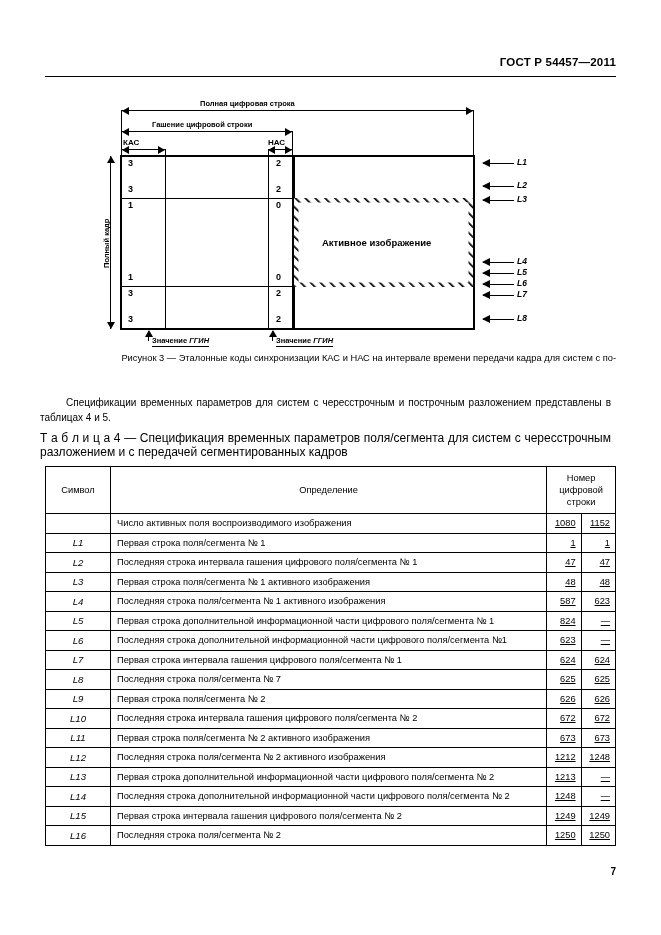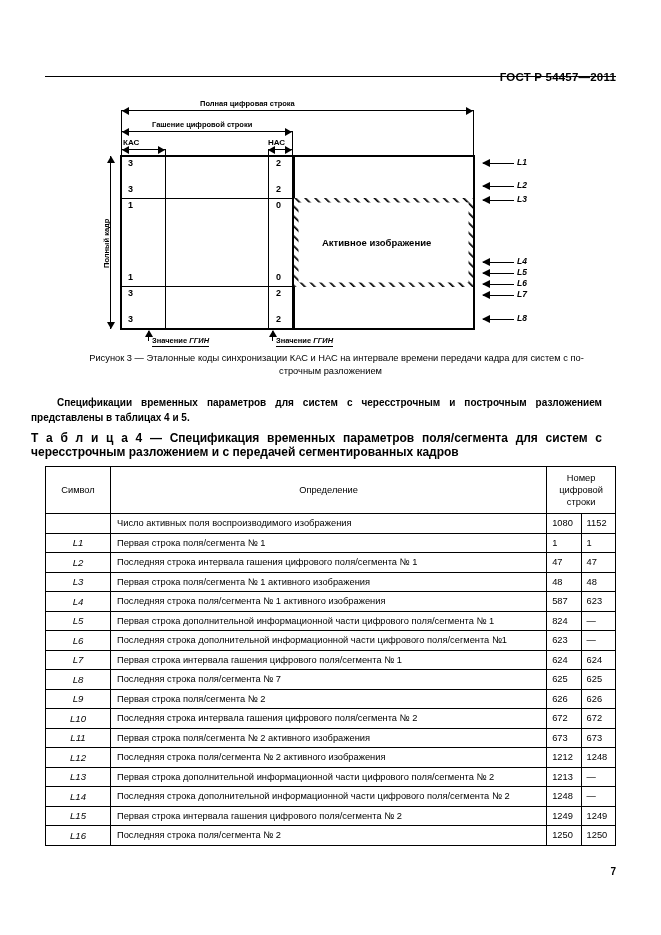--- a/index.html
+++ b/index.html
@@ -12,21 +12,21 @@
     height: 935px;
     position: relative;
     font-family: "Liberation Sans", sans-serif;
     color: #000000;
     overflow: hidden;
   }
 
   
   .page-header {
     position: absolute;
-    top: 71px;
+    top: 56px;
     right: 45px;
     font-size: 11.5px;
     font-weight: bold;
     letter-spacing: 0.2px;
   }
   .header-rule {
     position: absolute;
     top: 76px;
     left: 45px;
     right: 45px;
@@ -209,32 +209,31 @@
   
   .fig-caption {
     position: absolute;
     left: 45px;
     top: 352px;
     width: 571px;
     font-size: 9.3px;
     line-height: 13px;
     text-align: center;
   }
-  .fig-caption .l1 { display: block; text-align: center; margin-left: 12px; }
+  .fig-caption .l1 { display: block; text-align: right; margin-left: 12px; }
   .fig-caption .l2 { display: block; text-align: center; }
 
   
   .para {
     position: absolute;
-    left: 31px;
+    left: 40px;
     width: 571px;
     font-size: 10px;
     line-height: 14.5px;
     text-align: justify;
-    font-weight: bold;
   }
   #para-spec { top: 396px; text-indent: 26px; }
   #table-title { top: 432px; font-size: 12px; line-height: 13.5px; }
 
   
   .tbl {
     position: absolute;
     left: 45px;
     top: 466px;
     width: 571px;
@@ -260,21 +259,21 @@
   .tbl td.sym {
     text-align: center;
     font-style: italic;
     font-size: 9.6px;
   }
   .tbl td.def {
     text-align: justify;
     line-height: 12.5px;
     padding: 3px 6px;
   }
-  .tbl td.num { text-align: left; }
+  .tbl td.num { text-align: right; text-decoration: underline; }
 
   
   .page-num {
     position: absolute;
     right: 45px;
     top: 866px;
     font-size: 10px;
     font-weight: bold;
   }
 </style>
@@ -372,21 +371,20 @@
   </div>
 
   <div class="bcall" style="left:272px; top:243px; height:10px;"></div>
   <div class="bcall-label" style="left:276px; top:248px;">
     <span>Значение </span><i>ГГИН</i>
   </div>
 </div>
 
 <div class="fig-caption">
   <span class="l1">Рисунок 3 — Эталонные коды синхронизации КАС и НАС на интервале времени передачи кадра для систем с по-</span>
-  <span class="l2">строчным разложением</span>
 </div>
 
 <div class="para" id="para-spec">Спецификации временных параметров для систем с чересстрочным и построчным разложением представлены в таблицах 4 и 5.</div>
 <div class="para" id="table-title">Т а б л и ц а  4 — Спецификация временных параметров поля/сегмента для систем с чересстрочным разложением и с передачей сегментированных кадров</div>
 
 <table class="tbl">
   <thead>
     <tr>
       <th class="col-sym" rowspan="2">Символ</th>
       <th class="col-def" rowspan="2">Определение</th>

